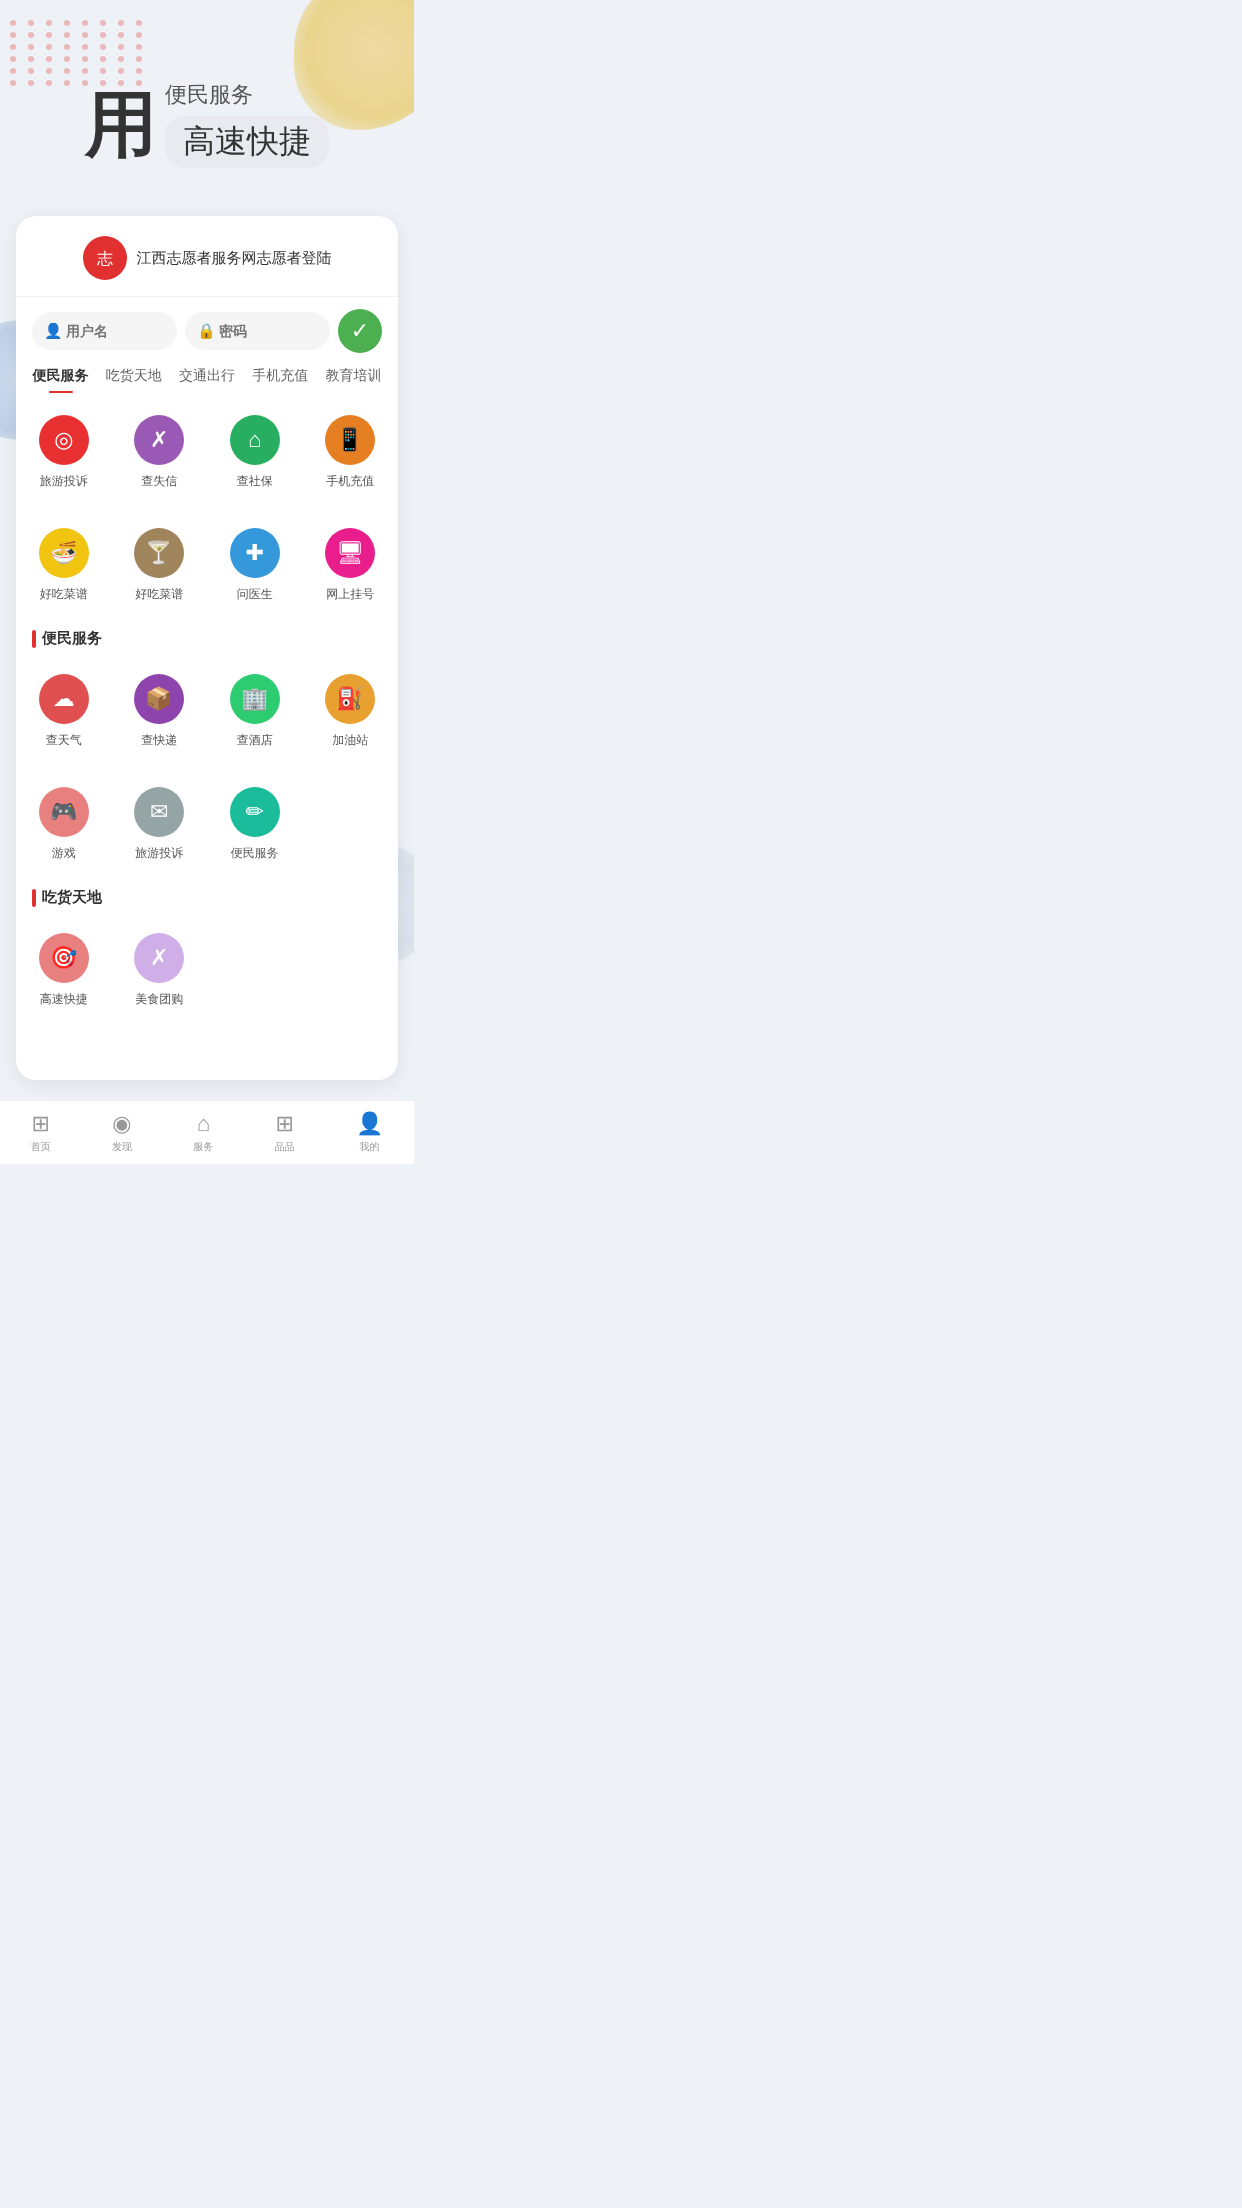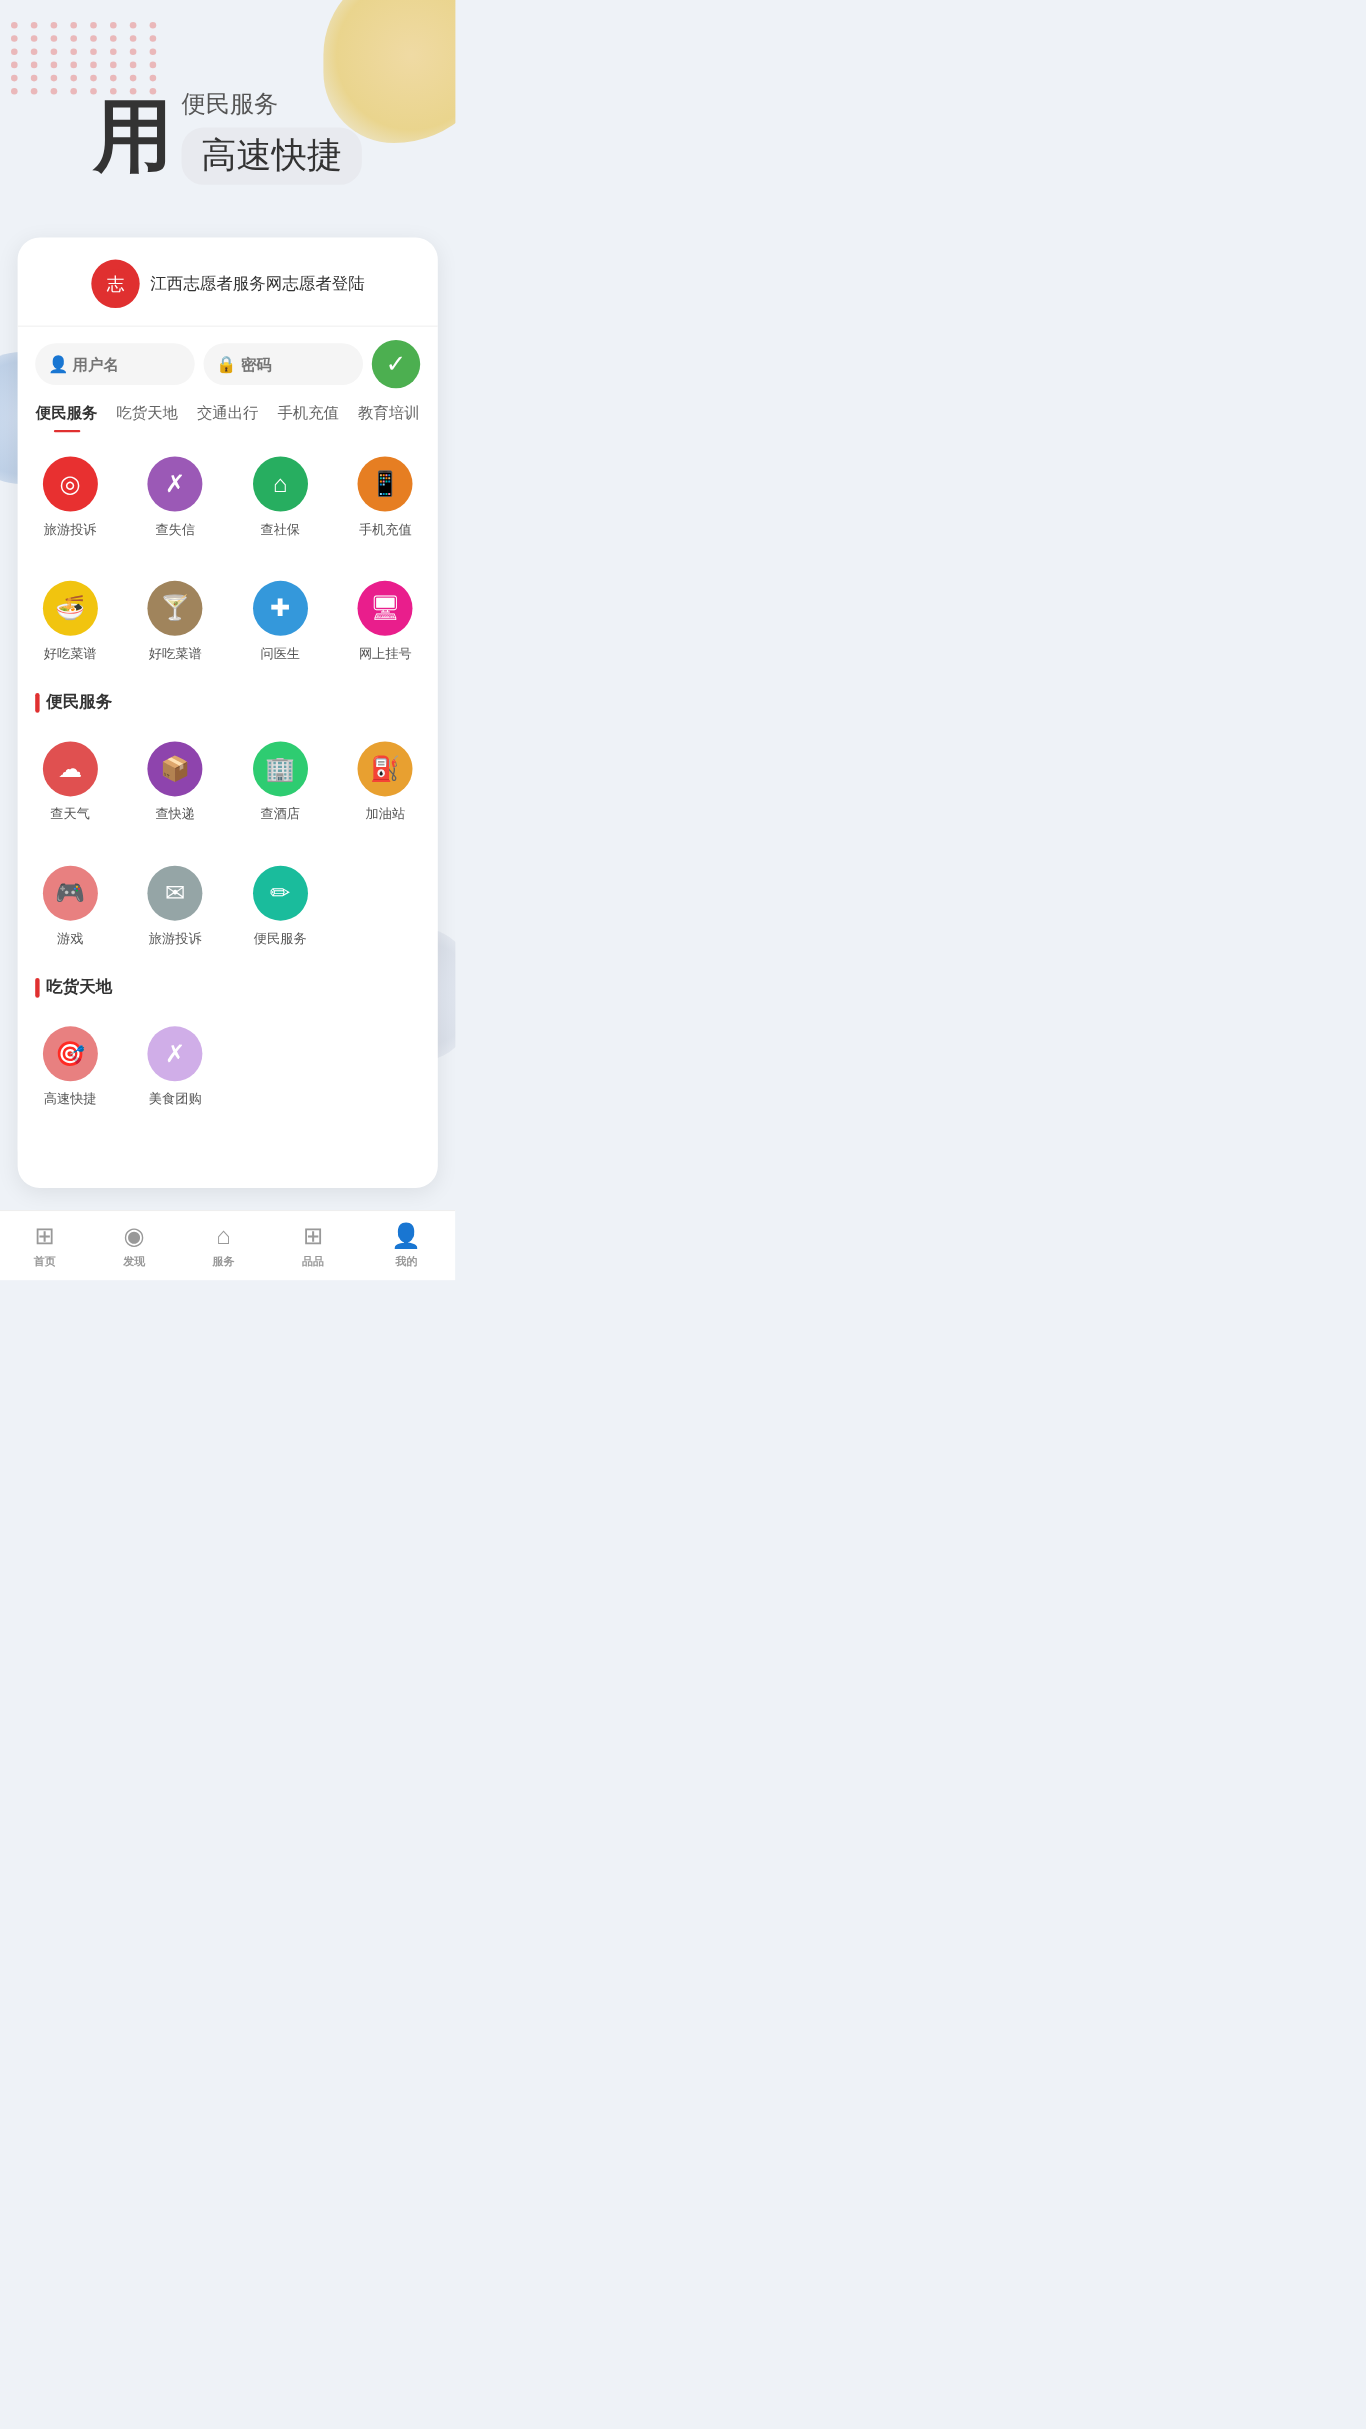--- a/index.html
+++ b/index.html
@@ -308,21 +308,20 @@
       gap: 3px;
       cursor: pointer;
     }
     .nav-icon {
       font-size: 22px;
       color: #999;
     }
     .nav-label {
       font-size: 10px;
       color: #999;
-      font-weight: bold;
     }
 
     
     .fade-overlay {
       height: 60px;
       background: linear-gradient(to bottom, transparent, rgba(255,255,255,0.95));
       margin-top: -20px;
       border-radius: 0 0 20px 20px;
     }
   </style>

